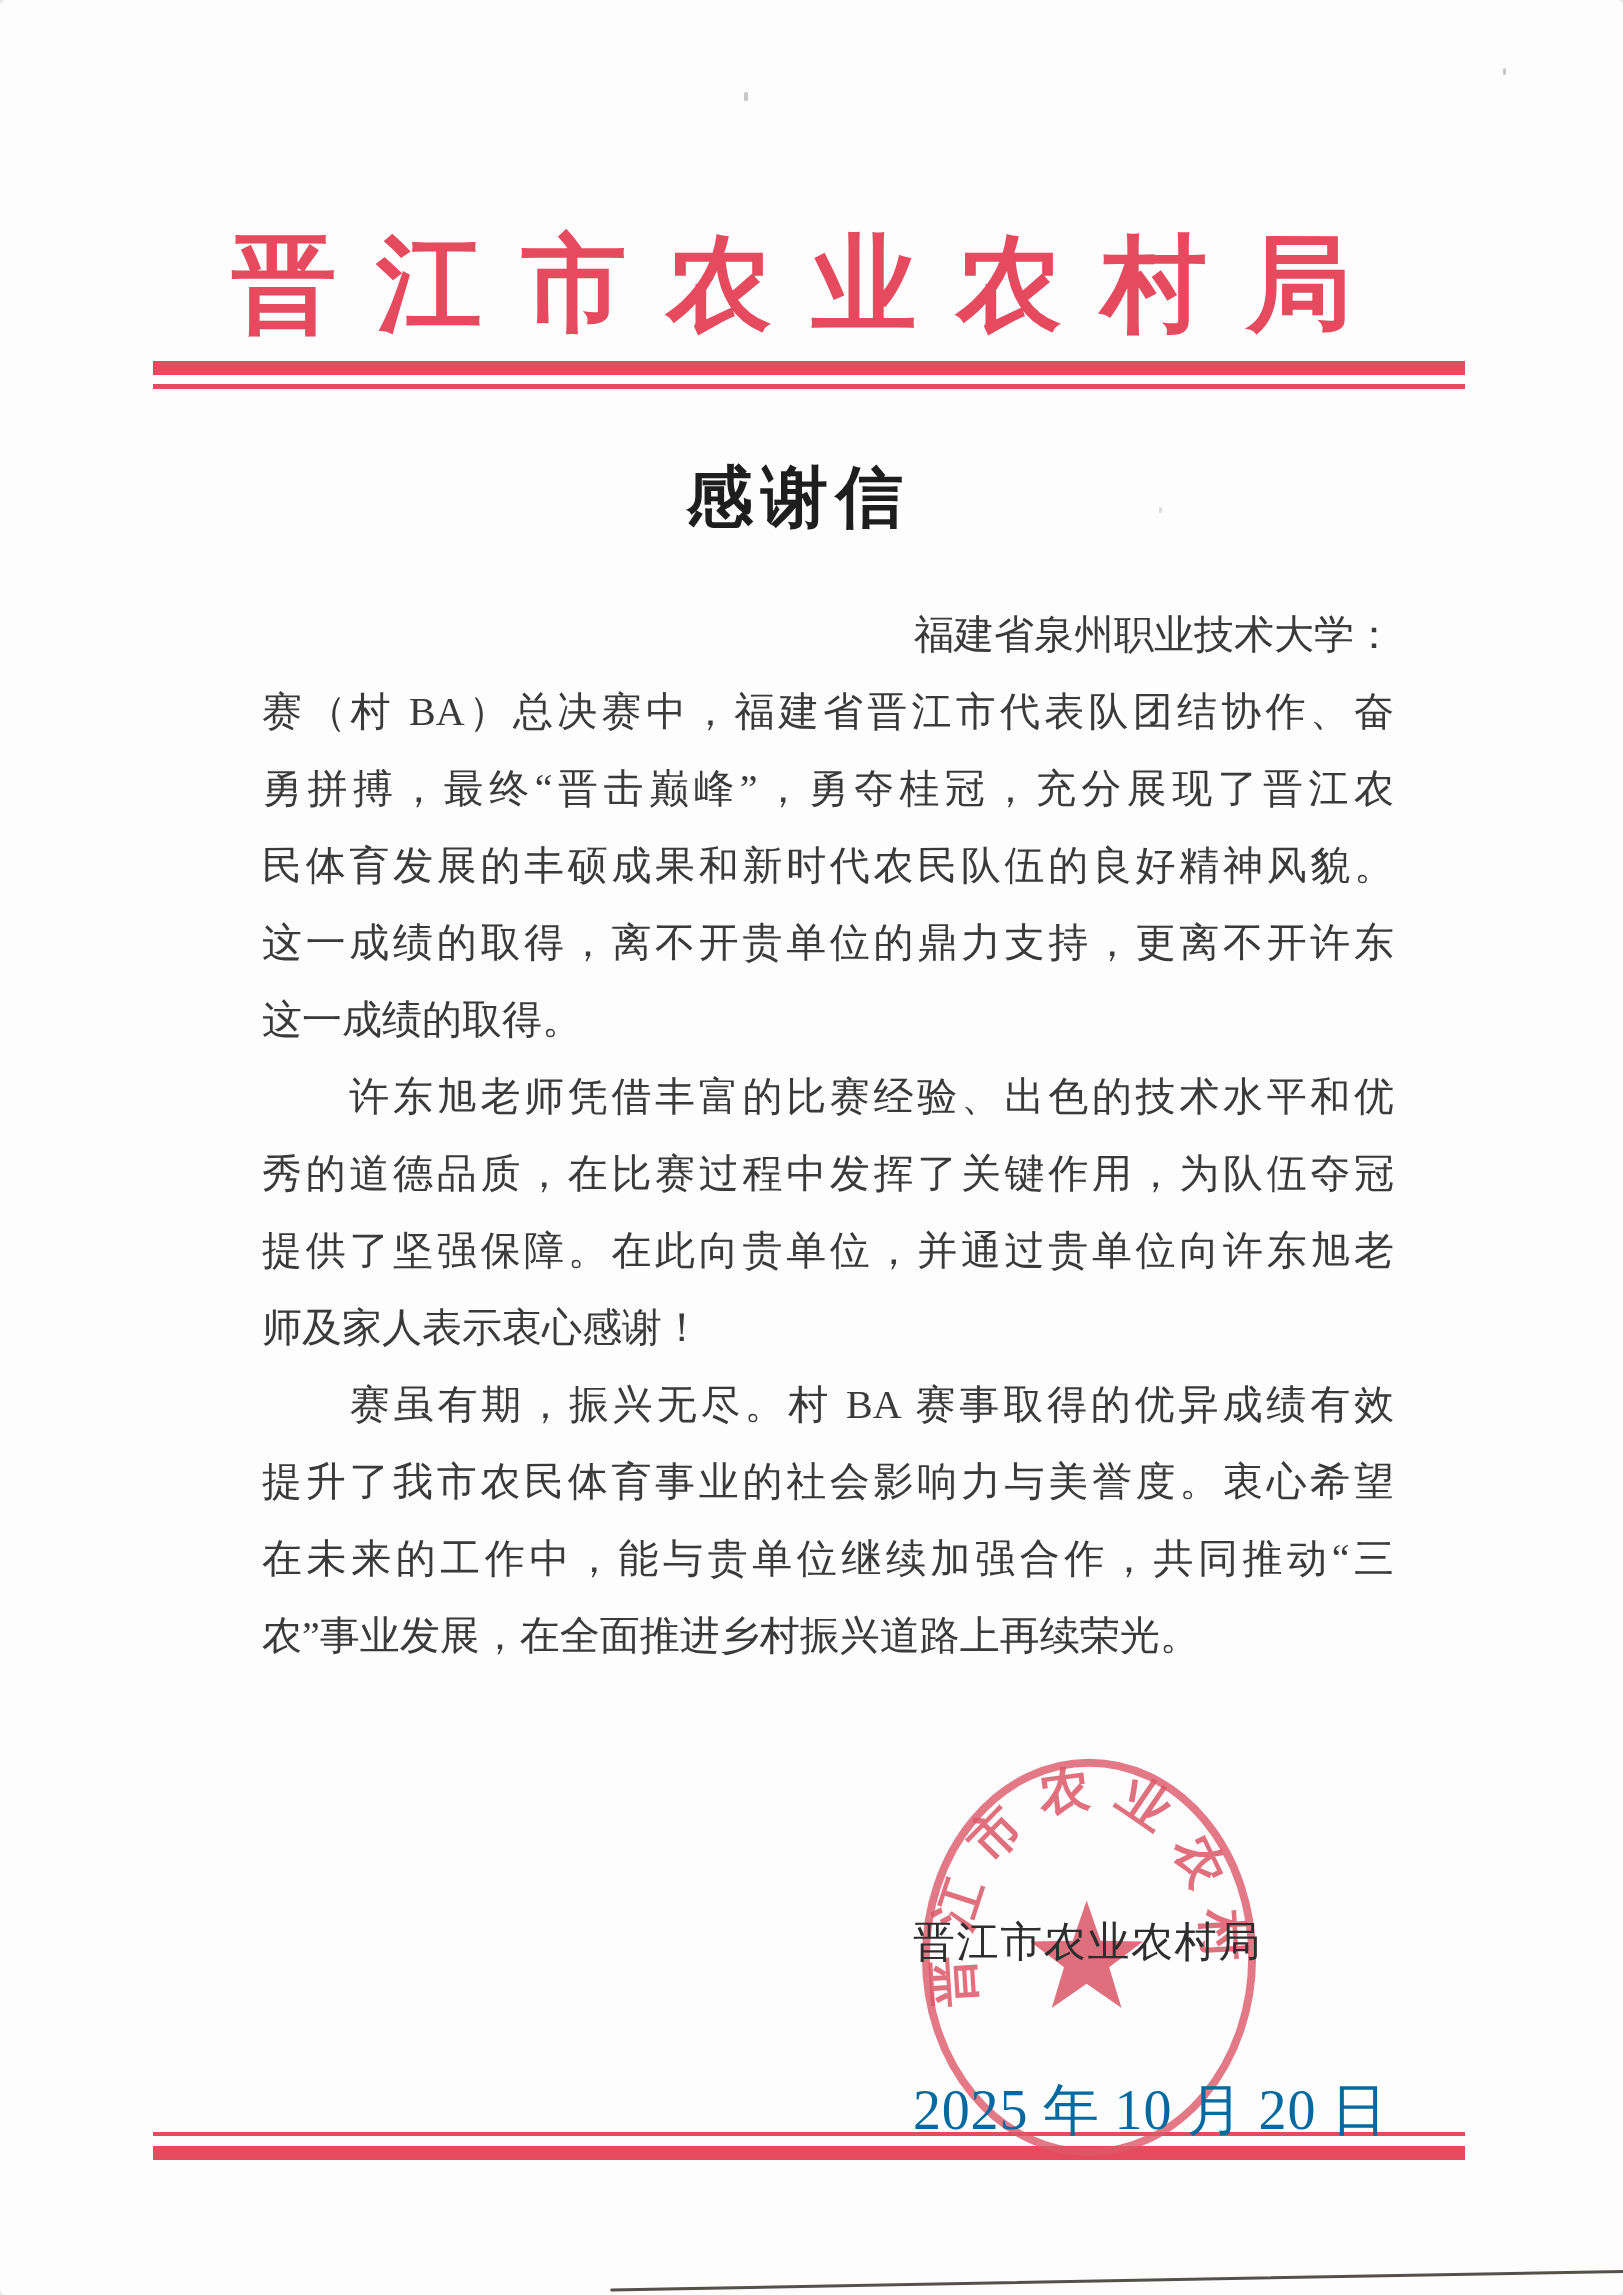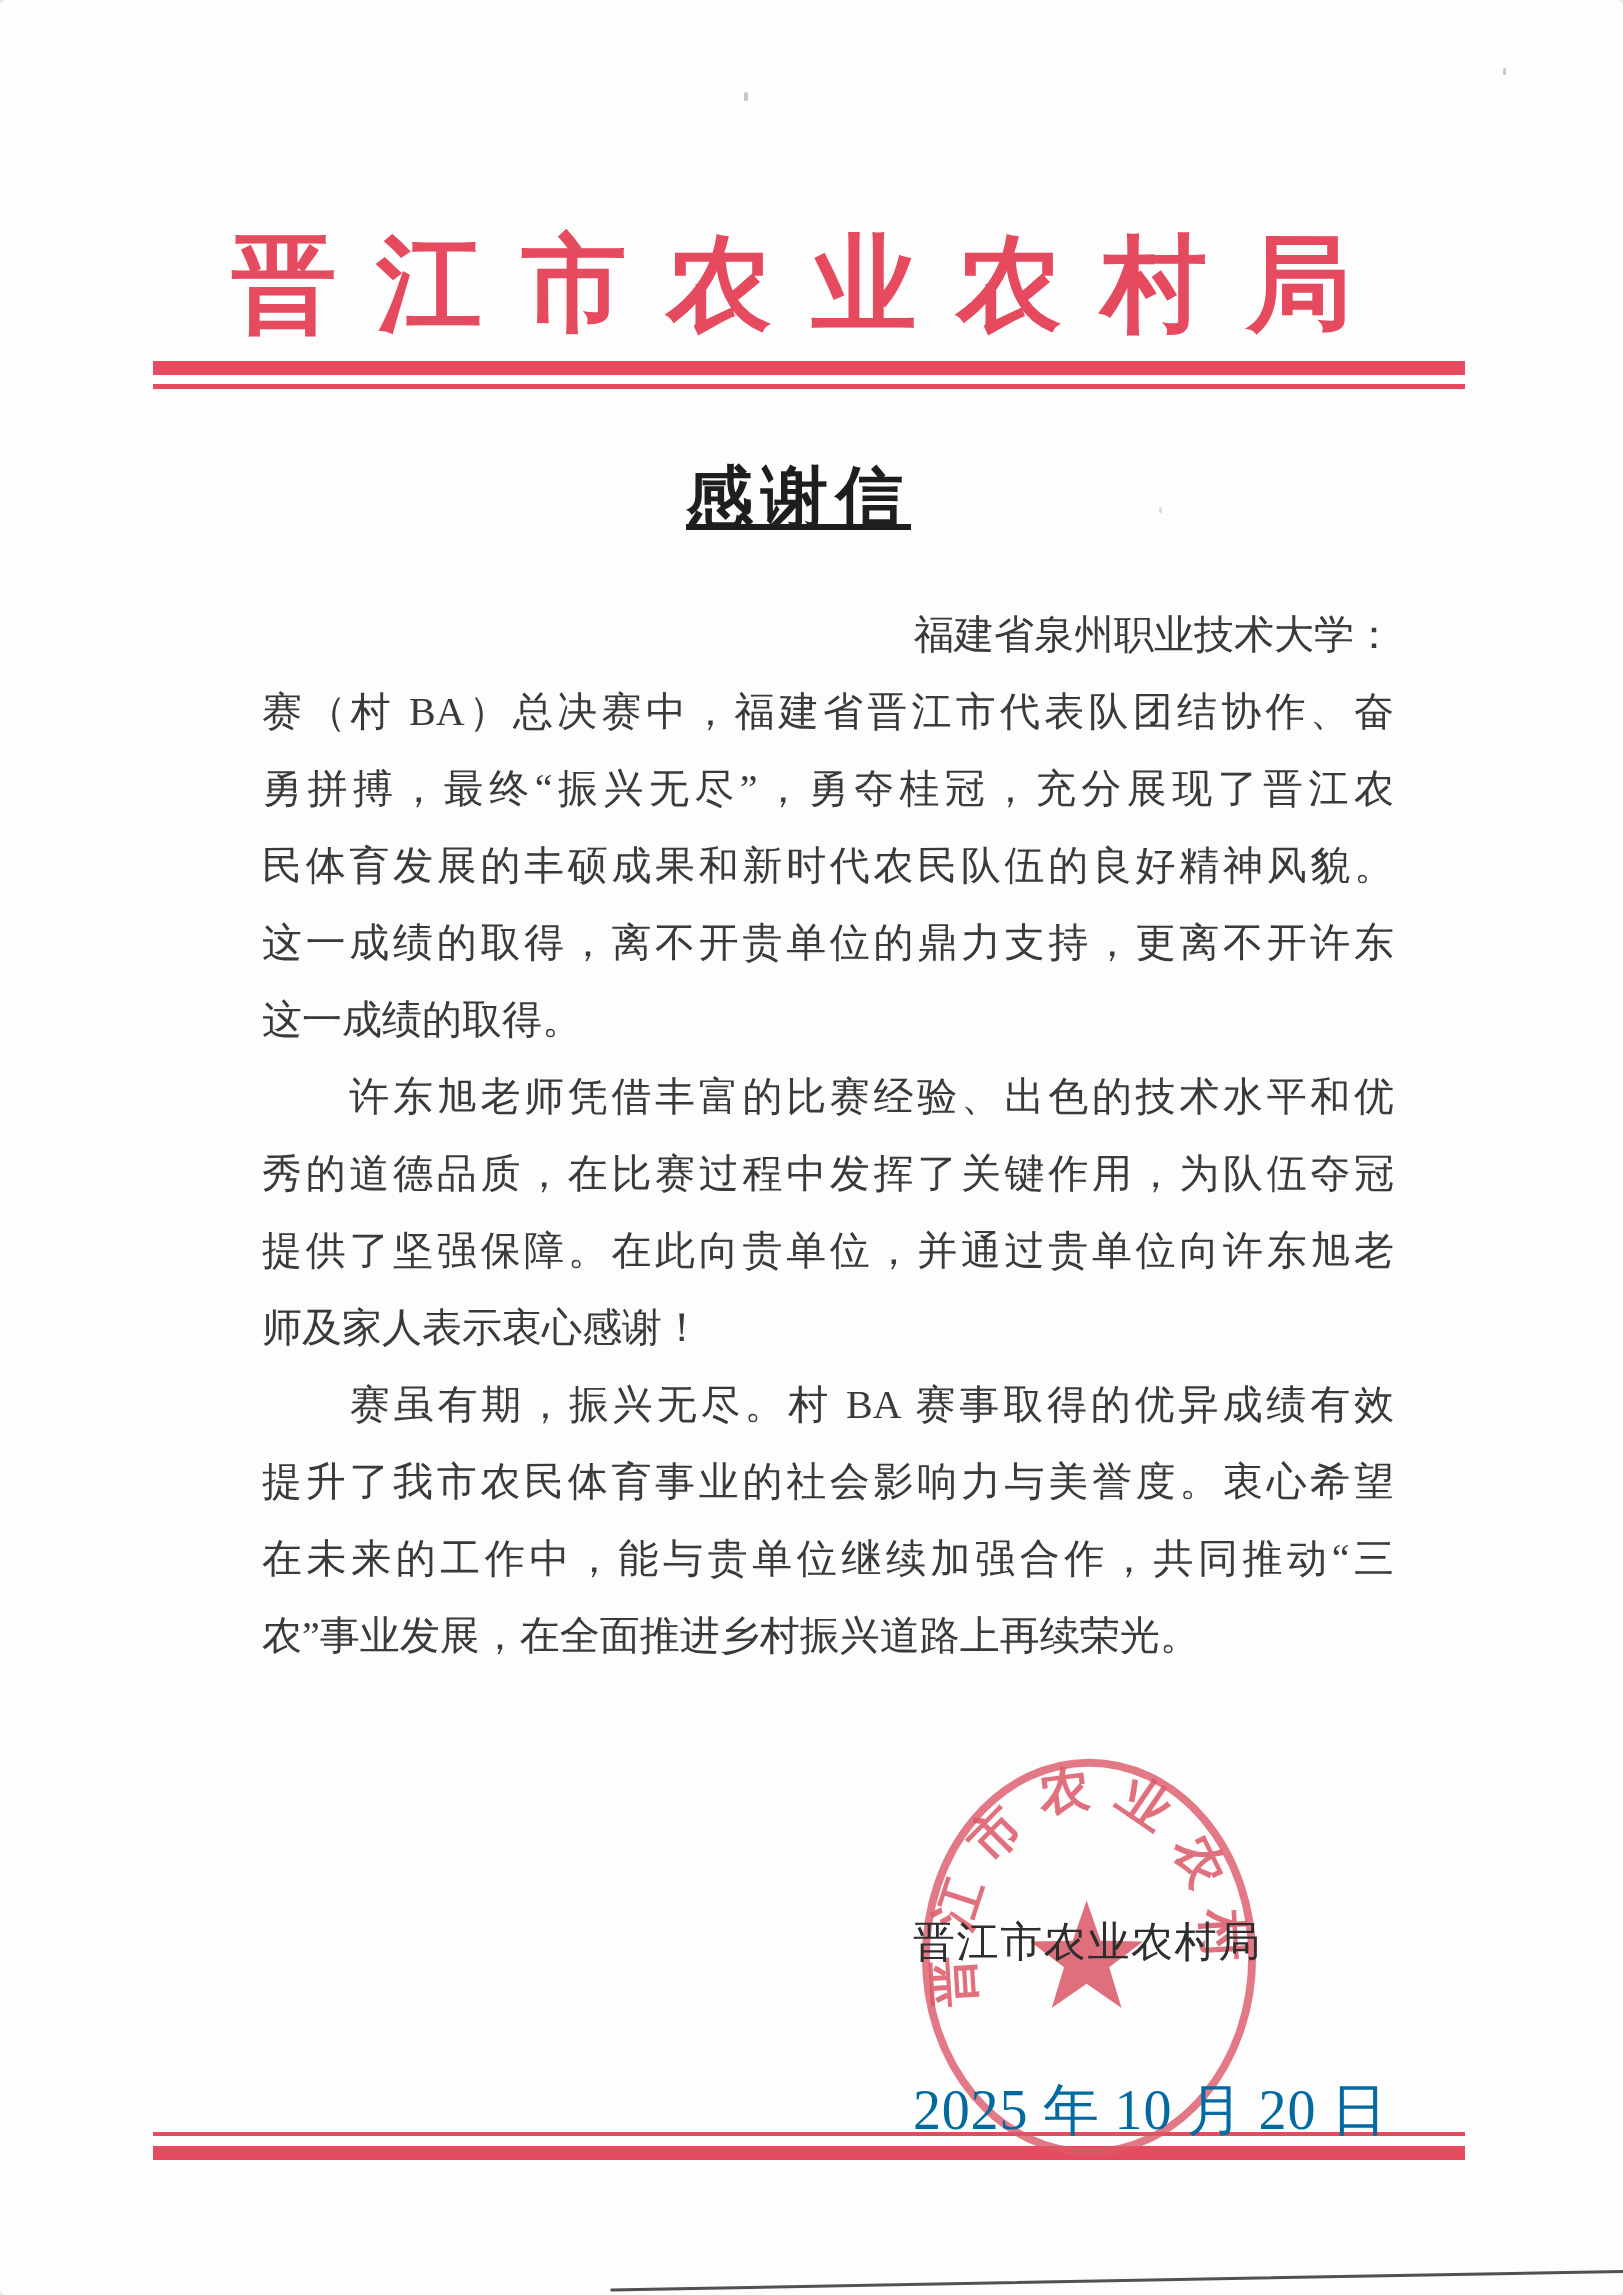--- a/index.html
+++ b/index.html
@@ -21,21 +21,21 @@
     white-space:nowrap;
   }
   .rule{position:absolute;left:153px;width:1312px;background:#e64a5e;}
   .rule-h-thick{top:361px;height:13.5px;}
   .rule-h-thin{top:384px;height:4.8px;}
   
   .doc-title{
     position:absolute;top:461px;left:0;width:1597px;
     text-align:center;
     font-size:67px;line-height:73px;font-weight:bold;
-    color:#1e1e1e;letter-spacing:8px;margin-right:-8px;text-decoration:underline;
+    color:#1e1e1e;letter-spacing:8px;margin-right:-8px;
   }
   
   .content{
     position:absolute;left:262px;top:596px;width:1132px;
     font-size:40px;line-height:77px;color:#3a3a3a;
     font-kerning:none;
   }
   .salutation{text-align:right;}
   .bodyline{
     text-align:justify;
@@ -83,21 +83,21 @@
   <div class="rule rule-h-thick"></div>
   <div class="rule rule-h-thin"></div>
 
   <div class="doc-title">感谢信</div>
 
   <div class="content">
     <div class="salutation">福建省泉州职业技术大学：</div>
 
     <div>
       <div class="bodyline">赛（村 BA）总决赛中，福建省晋江市代表队团结协作、奋</div>
-      <div class="bodyline">勇拼搏，最终“振兴无尽”，勇夺桂冠，充分展现了晋江农</div>
+      <div class="bodyline">勇拼搏，最终“晋击巅峰”，勇夺桂冠，充分展现了晋江农</div>
       <div class="bodyline">民体育发展的丰硕成果和新时代农民队伍的良好精神风貌。</div>
       <div class="bodyline">这一成绩的取得，离不开贵单位的鼎力支持，更离不开许东</div>
       <div class="bodyline para-end">这一成绩的取得。</div>
     </div>
 
     <div>
       <div class="bodyline">　　许东旭老师凭借丰富的比赛经验、出色的技术水平和优</div>
       <div class="bodyline">秀的道德品质，在比赛过程中发挥了关键作用，为队伍夺冠</div>
       <div class="bodyline">提供了坚强保障。在此向贵单位，并通过贵单位向许东旭老</div>
       <div class="bodyline para-end">师及家人表示衷心感谢！</div>

